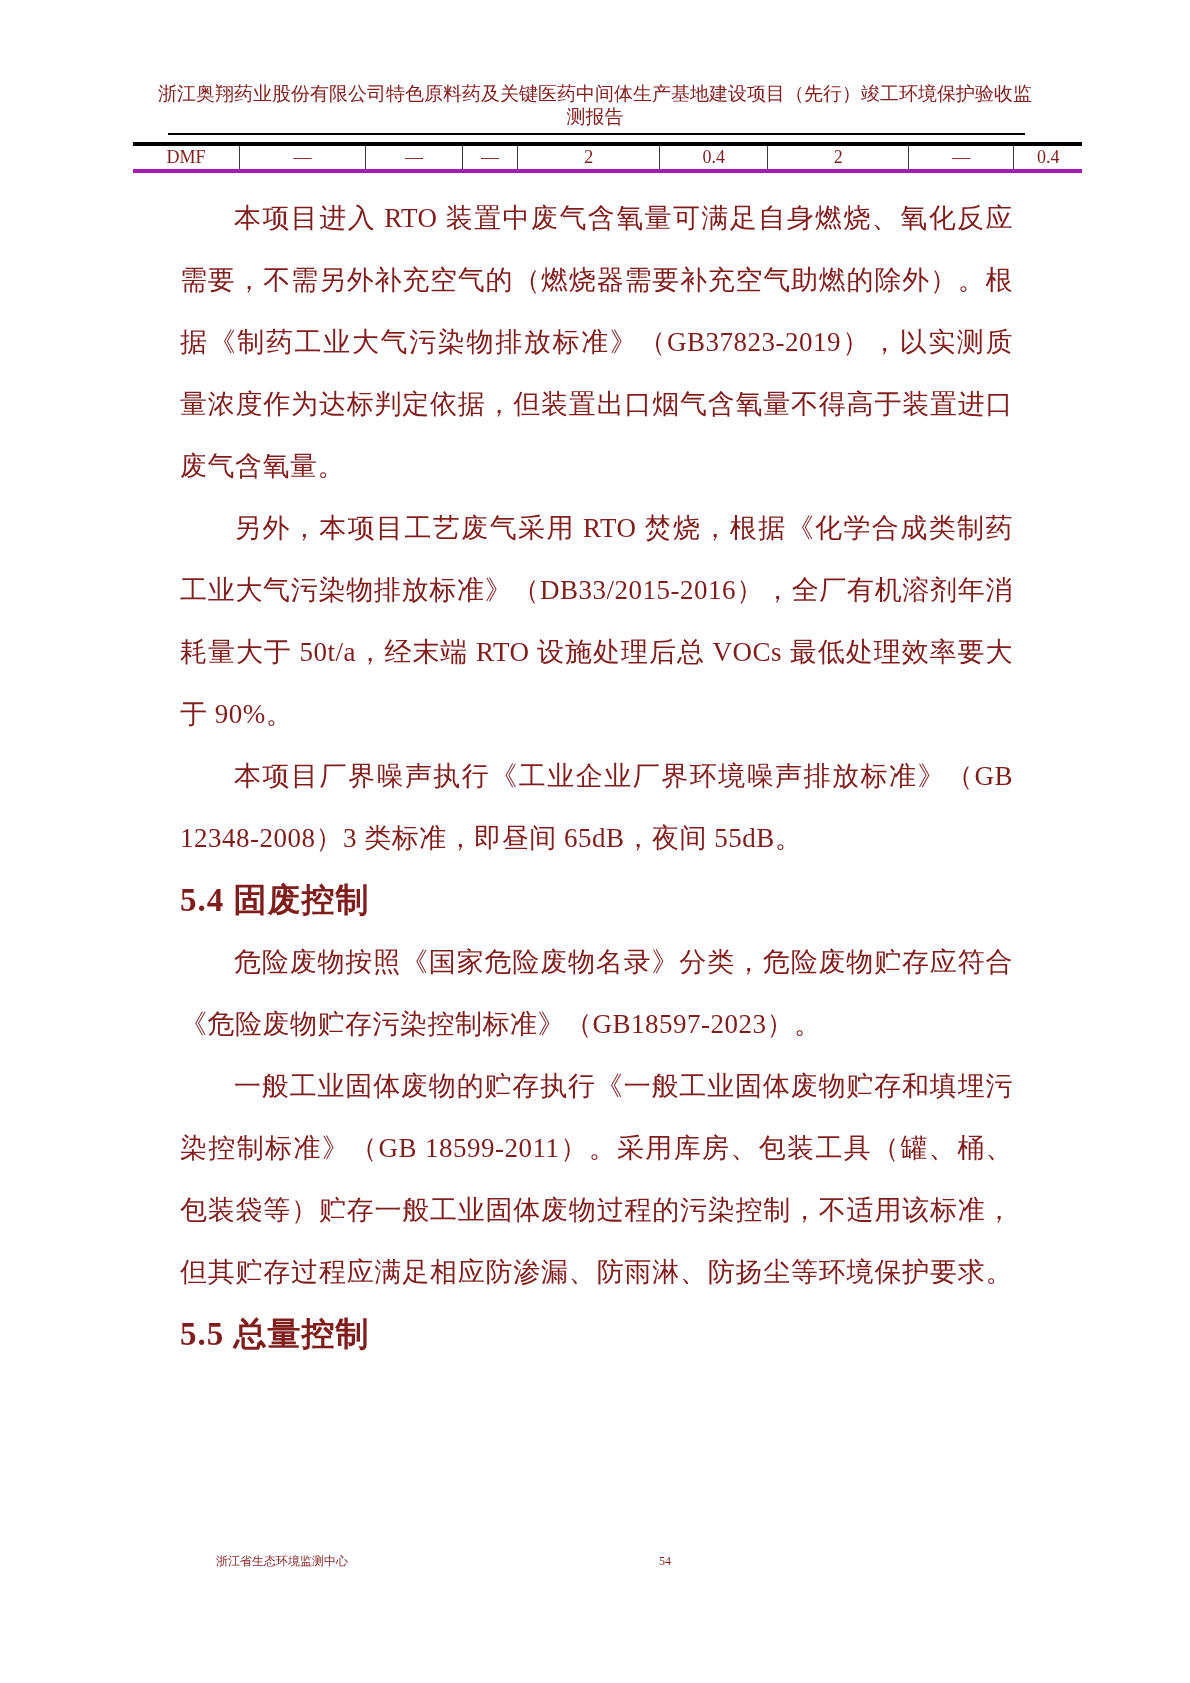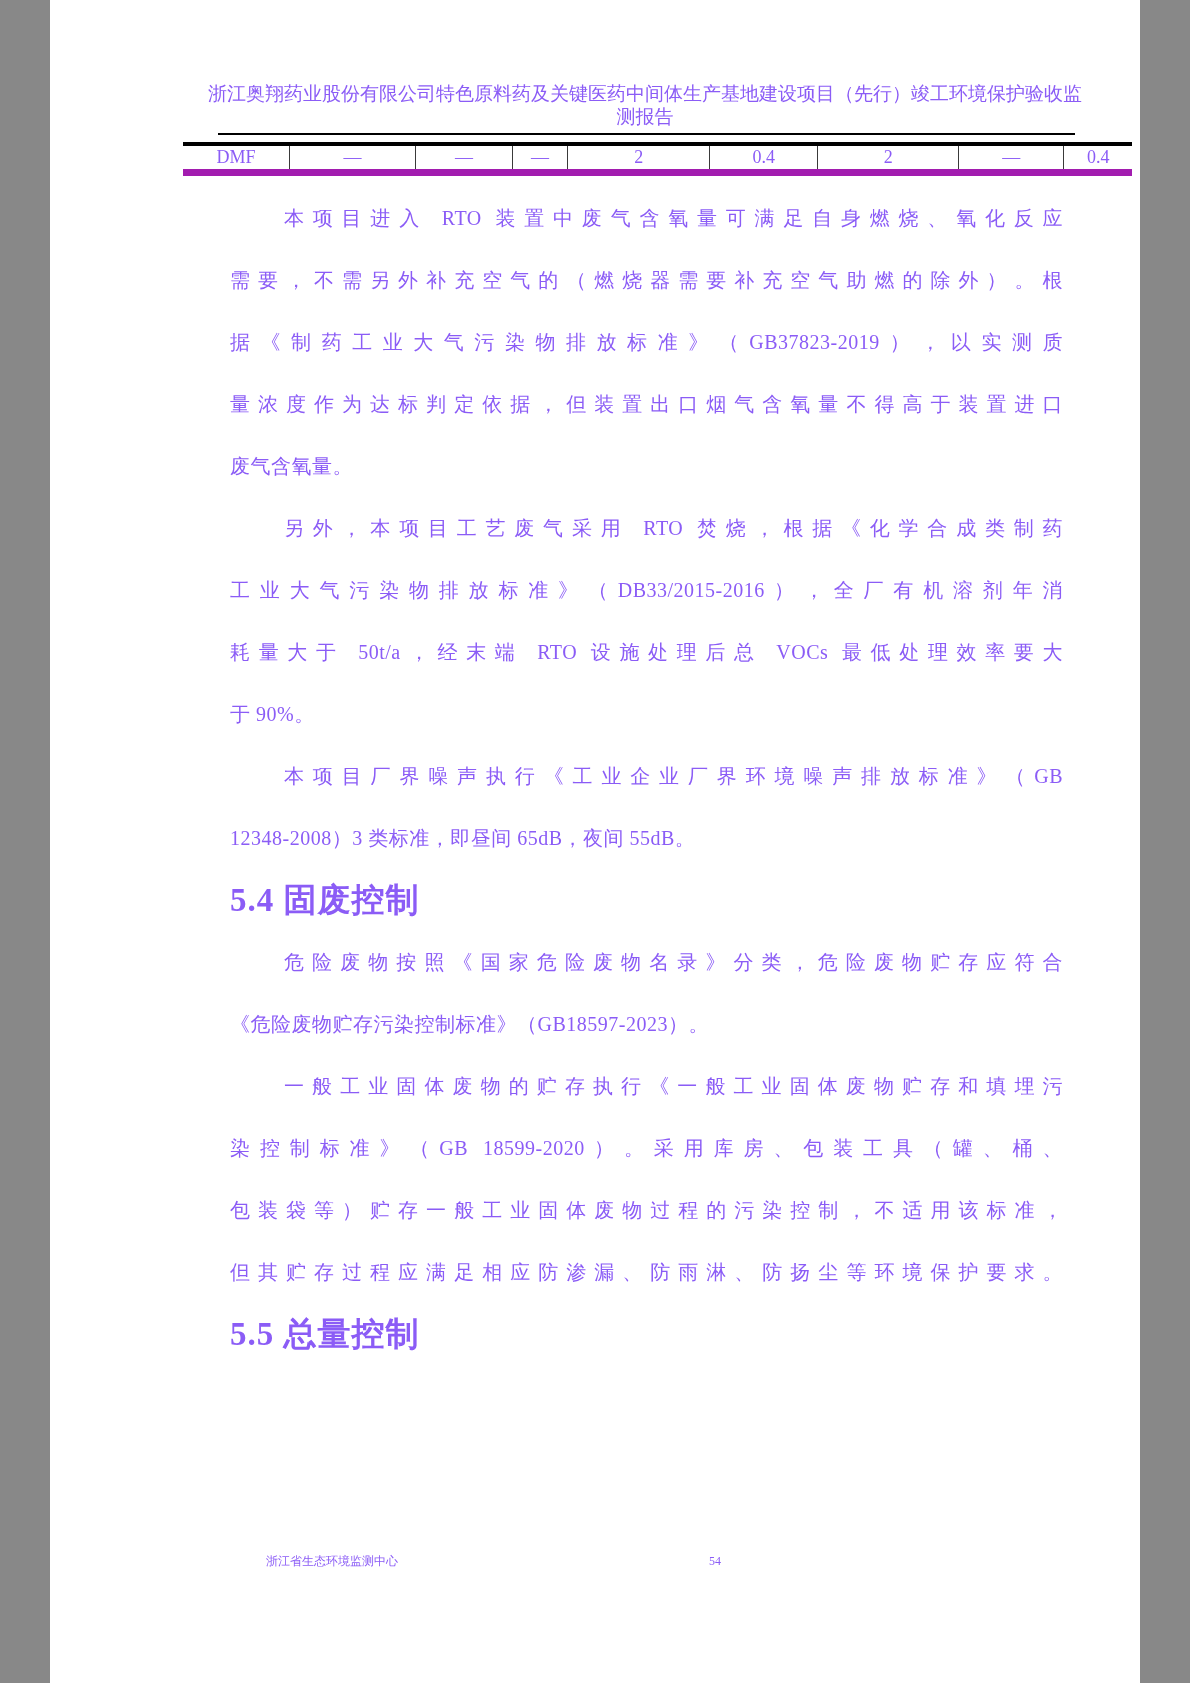--- a/index.html
+++ b/index.html
@@ -1,49 +1,49 @@
 <!DOCTYPE html>
 <html><head>
 <meta charset="utf-8">
 <style>
   html,body { margin:0; padding:0; background:#888; }
   .page {
-    position:relative; width:1090px; height:1683px; margin:0 auto;
-    background:#ffffff; color:#8b5cf6;
+    position:relative; width:1190px; height:1683px; margin:0 auto;
+    background:#ffffff; color:#7f1d1d;
     font-family:"Liberation Serif","DejaVu Serif",serif;
     overflow:hidden;
   }
   
   .running-header {
     position:absolute; top:82px; left:95px; width:1000px;
     text-align:center; font-size:19px; line-height:23px;
   }
   .header-rule {
     position:absolute; top:133px; left:168px; width:857px;
     border-top:2px solid #000;
   }
   
   .datatable {
     position:absolute; top:142px; left:133px; width:949px;
-    border-top:4px solid #000; border-bottom:7px solid #a21caf;
+    border-top:4px solid #000; border-bottom:4px solid #a21caf;
     display:flex; box-sizing:border-box;
   }
   .datatable .cell {
     box-sizing:border-box; height:23px;
     border-left:1px solid #3a3a3a;
     display:flex; align-items:center; justify-content:center;
     font-size:18px;
   }
   .datatable .cell:first-child { border-left:none; }
   
   .document-body {
     position:absolute; top:187px; left:180px; width:833px;
   }
   .line {
-    height:62px; line-height:62px; font-size:20px;
+    height:62px; line-height:62px; font-size:27px;
     text-align:justify; text-align-last:justify;
     letter-spacing:0.5px;
   }
   .line.no-stretch { text-align:center; text-align-last:left;font-family:Liberation Serif, serif; }
   .line.indent { padding-left:54px; }
   .line.h2 {
     font-weight:bold; font-size:33px;
     text-align:left; text-align-last:left; letter-spacing:1px;
   }
   
@@ -89,21 +89,21 @@
       <div class="line indent">另外，本项目工艺废气采用 RTO 焚烧，根据《化学合成类制药</div>
       <div class="line">工业大气污染物排放标准》（DB33/2015-2016），全厂有机溶剂年消</div>
       <div class="line">耗量大于 50t/a，经末端 RTO 设施处理后总 VOCs 最低处理效率要大</div>
       <div class="line no-stretch">于 90%。</div>
       <div class="line indent">本项目厂界噪声执行《工业企业厂界环境噪声排放标准》（GB</div>
       <div class="line no-stretch">12348-2008）3 类标准，即昼间 65dB，夜间 55dB。</div>
       <div class="line h2">5.4 固废控制</div>
       <div class="line indent">危险废物按照《国家危险废物名录》分类，危险废物贮存应符合</div>
       <div class="line no-stretch">《危险废物贮存污染控制标准》（GB18597-2023）。</div>
       <div class="line indent">一般工业固体废物的贮存执行《一般工业固体废物贮存和填埋污</div>
-      <div class="line">染控制标准》（GB 18599-2020）。采用库房、包装工具（罐、桶、</div>
+      <div class="line">染控制标准》（GB 18599-2011）。采用库房、包装工具（罐、桶、</div>
       <div class="line">包装袋等）贮存一般工业固体废物过程的污染控制，不适用该标准，</div>
       <div class="line">但其贮存过程应满足相应防渗漏、防雨淋、防扬尘等环境保护要求。</div>
       <div class="line h2">5.5 总量控制</div>
     </div>
 
   <div class="footer-org">浙江省生态环境监测中心</div>
   <div class="footer-page">54</div>
 
 </div>
 

